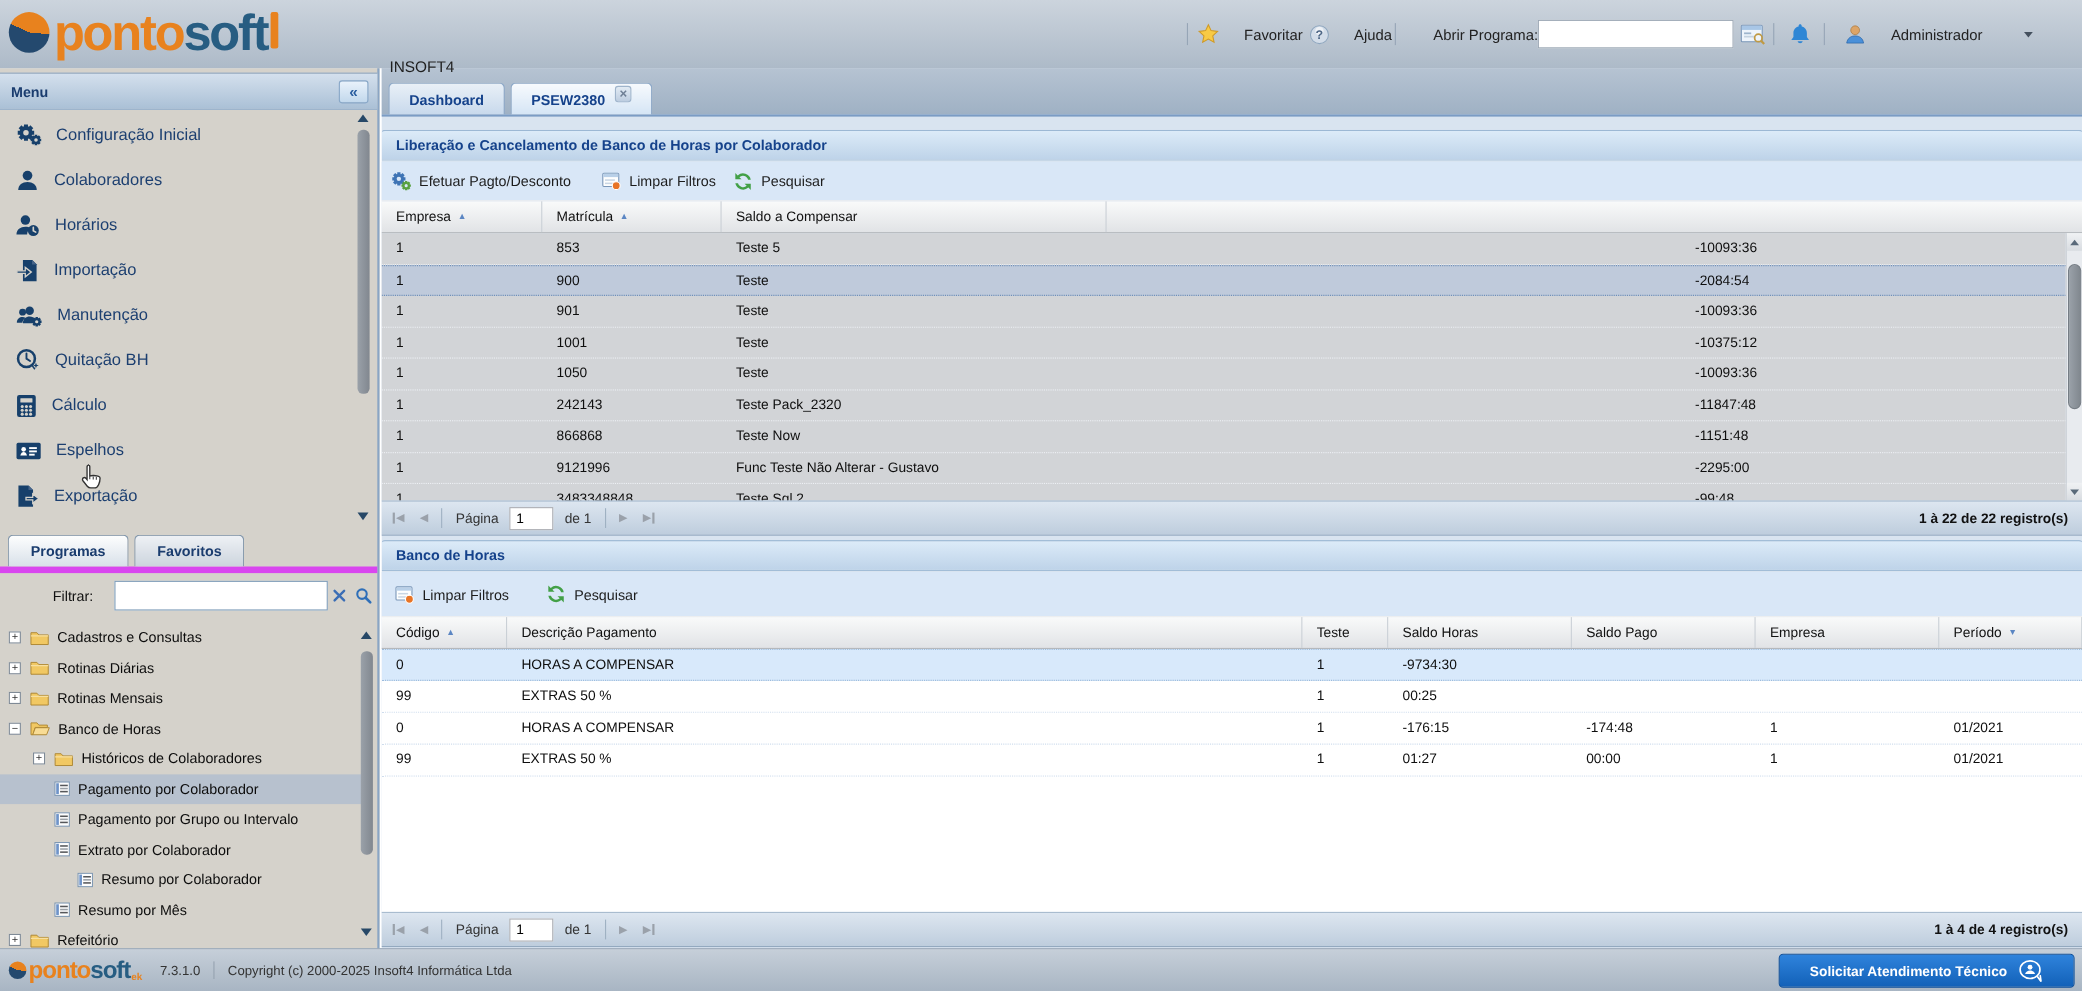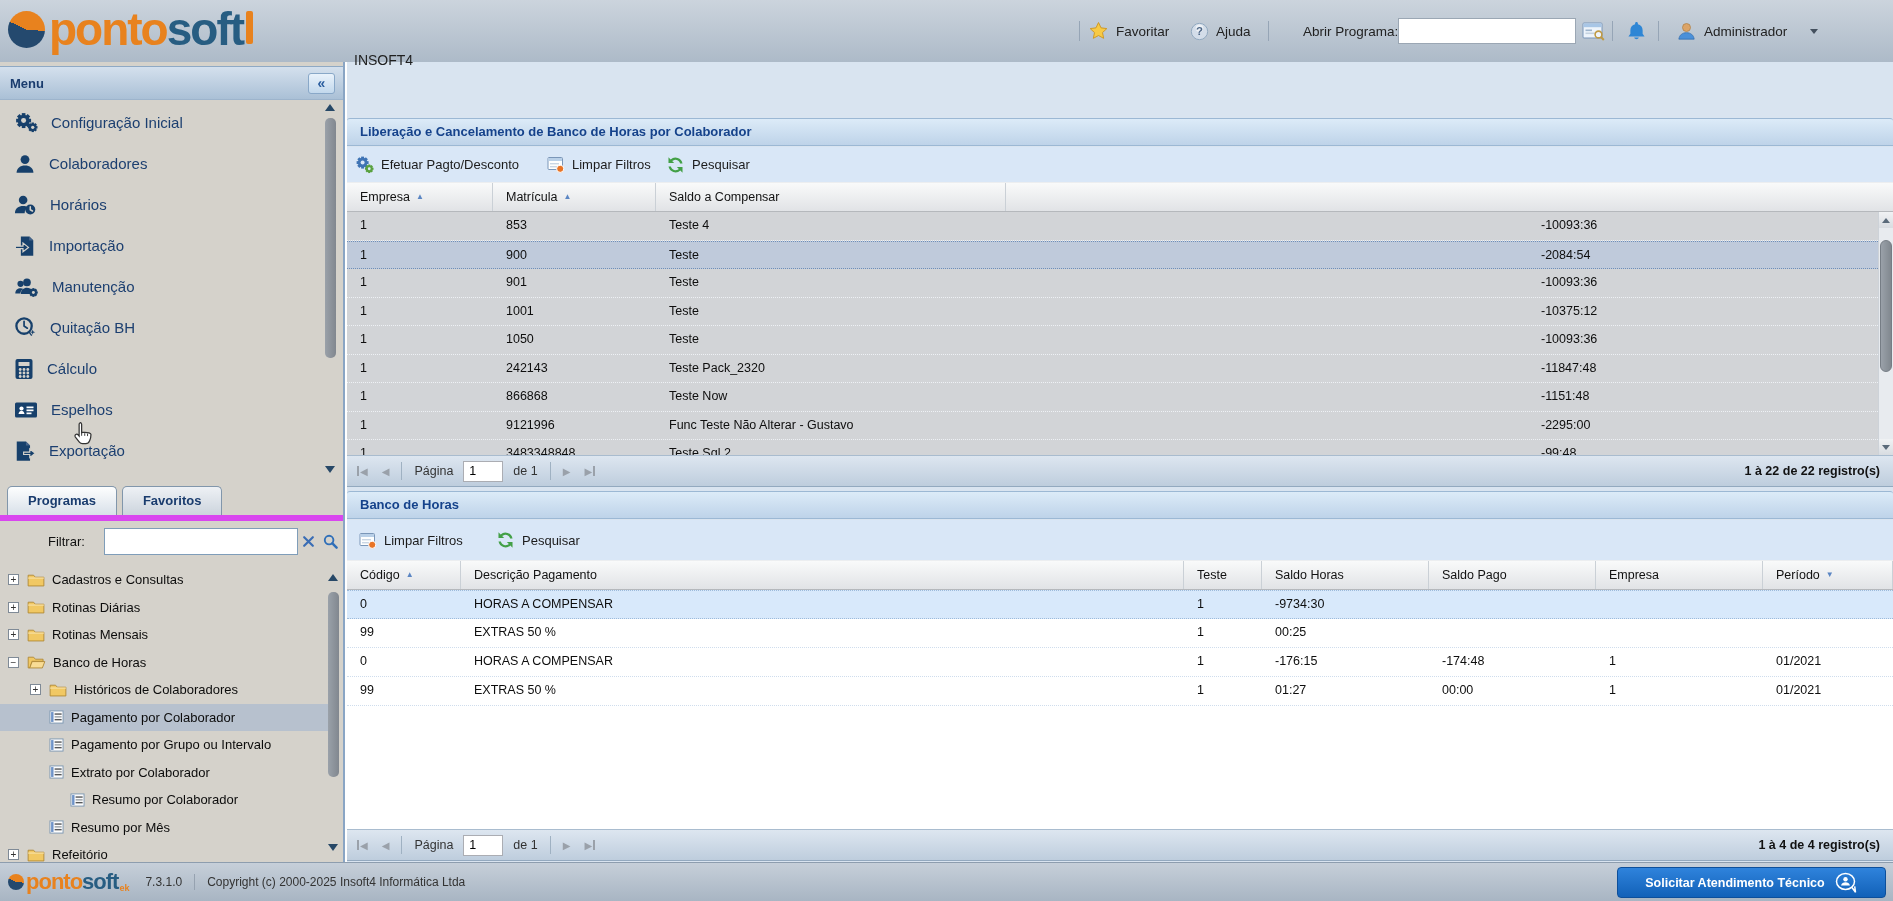--- a/index.html
+++ b/index.html
@@ -10,21 +10,21 @@
   
   .header{position:absolute;left:0;top:0;width:1893px;height:62px;background:linear-gradient(#ccd4dd,#adbac8);z-index:5;}
   .logo{position:absolute;left:8px;top:4px;display:flex;align-items:center;z-index:6;}
   .logo-circle{width:37px;height:37px;border-radius:50%;margin-right:4px;
     background:conic-gradient(from 200deg,#24496e 0 95deg,#e8821e 95deg 255deg,#24496e 255deg 360deg);}
   .logo-text{font-size:46px;font-weight:bold;letter-spacing:-2px;line-height:50px;}
   .lp{color:#e8821e}.ls{color:#275d82}
   .logo-bar{width:7px;height:33px;background:#e8821e;border-radius:2px;margin-left:3px;margin-bottom:3px;}
   .app-code{position:absolute;left:354px;top:0;height:62px;line-height:60px;font-size:14px;color:#1f1f1f;margin-top:30px;}
   .hdr-div{position:absolute;top:21px;width:1px;height:20px;background:#96a5b6;}
-  .hdr-item{position:absolute;top:0;height:62px;display:flex;align-items:center;gap:7px;font-size:13.5px;color:#222;cursor:default;}
+  .hdr-item{position:absolute;top:0;height:62px;display:flex;align-items:center;gap:22px;font-size:13.5px;color:#222;cursor:default;}
   .hdr-input{position:absolute;left:1398px;top:18px;width:178px;height:26px;border:1px solid #9ba7b4;background:#fff;padding:0 6px;font:13px "Liberation Sans",sans-serif;}
   .caret{width:0;height:0;border:4px solid transparent;border-top:5px solid #44505e;margin-left:16px;margin-top:5px;}
   .icn{display:inline-flex;align-items:center;justify-content:center;line-height:0;}
 
   
   .sidebar{position:absolute;left:0;top:62px;width:345px;height:800px;background:#d5d2cb;border-right:2px solid #8aa5c4;z-index:4;}
   .menu-bar{position:absolute;left:0;right:0;top:4px;height:34px;background:linear-gradient(#d4e0ed,#aac0d6);border-top:1px solid #8fa9c4;border-bottom:1px solid #9db4cc;}
   .menu-title{position:absolute;left:10px;top:0;line-height:33px;font-size:13px;font-weight:bold;color:#1a3c6e;}
   .collapse-btn{position:absolute;right:8px;top:6px;width:27px;height:21px;background:linear-gradient(#e9f2fb,#c2d8ec);border:1px solid #89a8c8;border-radius:3px;color:#2a5d9e;font-weight:bold;text-align:center;line-height:19px;font-size:14px;cursor:pointer;}
   .menu-list{position:absolute;left:0;top:40px;width:320px;}
@@ -481,20 +481,29 @@
   </div>
 
   <div class="cursor-overlay">
     <svg width="25" height="27" viewBox="0 0 24 26">
         <path d="M8.5 2.5c1 0 1.7.8 1.7 1.7v8l1.2-.2c.6-.1 1.2-.2 1.9-.2 2.8 0 5.9 1 5.9 2.1 0 .1-.6 4.4-1.3 6-.6 1.4-1.4 2.8-3.6 2.8h-3.3c-1.3 0-2.2-.5-3-1.5l-3.8-4.8c-.6-.8-.5-1.9.3-2.5.7-.5 1.7-.4 2.3.3l1 1.2V4.2c0-.9.8-1.7 1.7-1.7z" fill="#fff" stroke="#333" stroke-width="1.2"></path>
         <path d="M10.2 12.4v2.8M13.2 12.7v2.6M15.9 13.1v2.4" stroke="#333" stroke-width="0.9" fill="none"></path>
       </svg>
   </div>
 
   <div class="main">
+    <div class="tabstrip" id="main-tabs">
+        <span class="mtab">
+          <span>Dashboard</span>
+        </span>
+        <span class="mtab active">
+          <span>PSEW2380</span>
+          <span class="close-box">×</span>
+        </span>
+      </div>
 
     <div class="panel-title" id="panel1-title">Liberação e Cancelamento de Banco de Horas por Colaborador</div>
     <div class="toolbar" id="toolbar1">
         <span class="tb-btn" style="left: 8px;">
           <span class="icn ">
             <svg width="19" height="19" viewBox="0 0 20 20">
               <g transform="translate(8,8)">
                 <g stroke="#3f74b5" stroke-width="3.1">
                   <line x1="-6.3" y1="0" x2="6.3" y2="0"></line>
                   <line x1="0" y1="-6.3" x2="0" y2="6.3"></line>
@@ -551,21 +560,21 @@
         </div>
         <div class="gh-cell" style="width: 350px;">
           <span>Saldo a Compensar</span>
         </div>
         <div class="gh-cell gh-corner" style="width: 15px;"></div>
       </div>
     <div id="g1rows">
         <div class="g1row">
           <span class="gcell" style="width: 146px;">1</span>
           <span class="gcell" style="width: 163px;">853</span>
-          <span class="gcell" style="width: 872px;">Teste 4</span>
+          <span class="gcell" style="width: 872px;">Teste 5</span>
           <span class="gcell" style="width: 350px;">-10093:36</span>
         </div>
         <div class="g1row selected">
           <span class="gcell" style="width: 146px;">1</span>
           <span class="gcell" style="width: 163px;">900</span>
           <span class="gcell" style="width: 872px;">Teste</span>
           <span class="gcell" style="width: 350px;">-2084:54</span>
         </div>
         <div class="g1row">
           <span class="gcell" style="width: 146px;">1</span>

